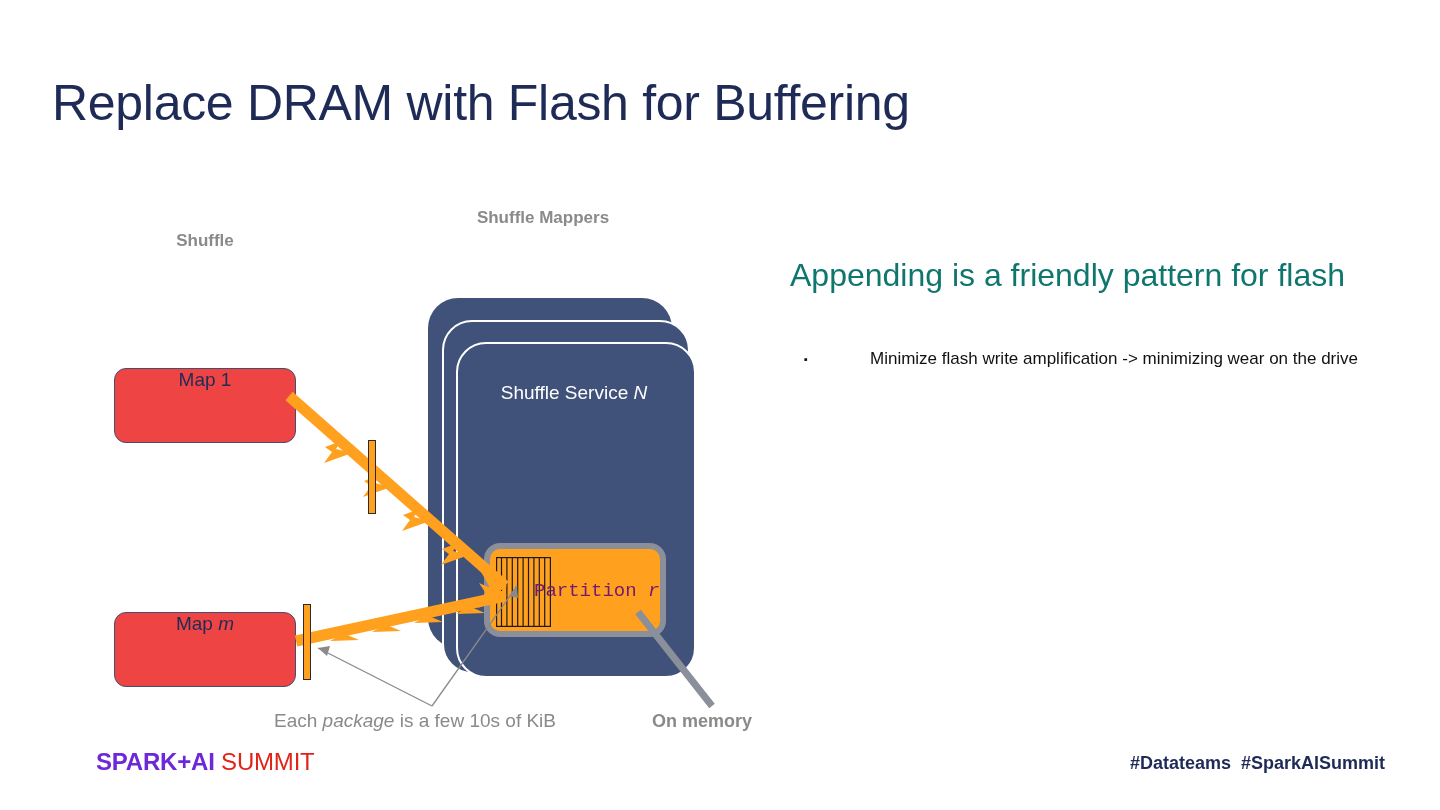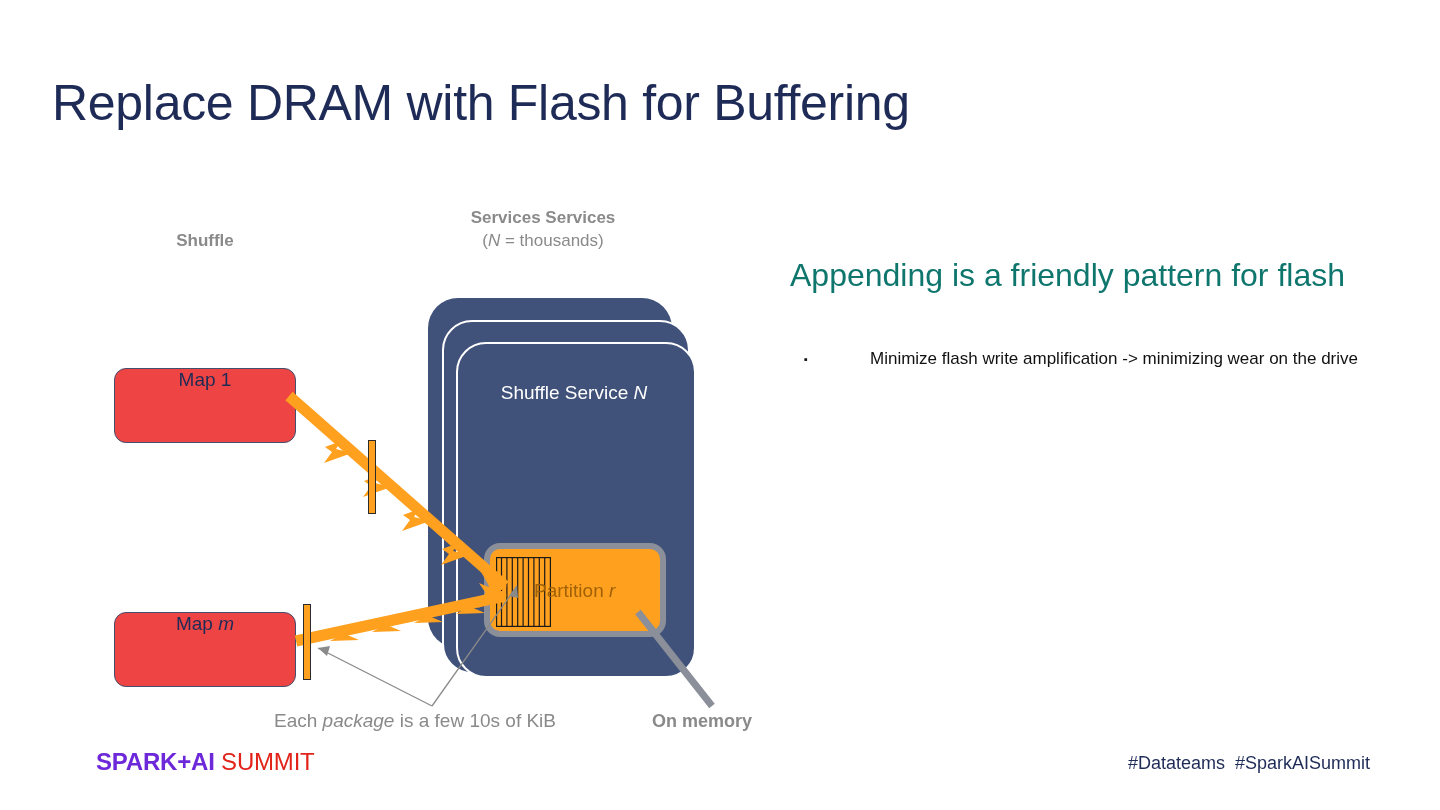--- a/index.html
+++ b/index.html
@@ -118,22 +118,23 @@
     background: #FFA01E;
     border: 6px solid #8A8F99;
     border-radius: 16px;
     box-sizing: border-box;
   }
   #partition-label {
     position: absolute;
     left: 534px;
     top: 580px;
     width: 130px;
-    color: #a16207;
+    color: #701a75;
     font-size: 19px;
+    font-family: Liberation Mono, monospace;
   }
   #package-stripes {
     position: absolute;
     left: 496px;
     top: 557px;
     width: 55px;
     height: 70px;
   }
 
   
@@ -223,41 +224,40 @@
     color: #6d28d9;
     font-weight: bold;
     margin-left: 43px;
   }
   #footer-logo .logo-light {
     color: #E2231A;
     font-weight: 400;
   }
   #footer-hashtags {
     position: absolute;
-    right: 70px;
+    right: 55px;
     top: 753px;
     font-size: 18px;
-    font-weight: normal;
+    font-weight: bold;
     color: #1F2B57;
     white-space: nowrap;
   }
   #footer-hashtags span { margin-left: 10px; }
 </style>
 </head>
 <body>
 
 <div class="slide">
 
   <div id="slide-title">Replace DRAM with Flash for Buffering</div>
 
   <div class="diagram-label" id="label-mappers">Shuffle</div>
 
   <div class="diagram-label" id="label-shuffle-services">
-    <div>Services Services</div>
-    <div class="sub"><span>(</span><span class="it">N</span><span> = thousands)</span></div>
+    <div>Shuffle Mappers</div>
   </div>
 
   <div class="shuffle-card" id="shuffle-card-back"></div>
   <div class="shuffle-card outlined" id="shuffle-card-mid"></div>
   <div class="shuffle-card outlined" id="shuffle-card-front"></div>
 
   <div id="shuffle-card-front-label"><span>Shuffle Service </span><span class="it">N</span></div>
 
   <div id="partition-box"></div>
   <svg id="package-stripes" class="stripes" viewBox="0 0 55 70" preserveAspectRatio="none">

